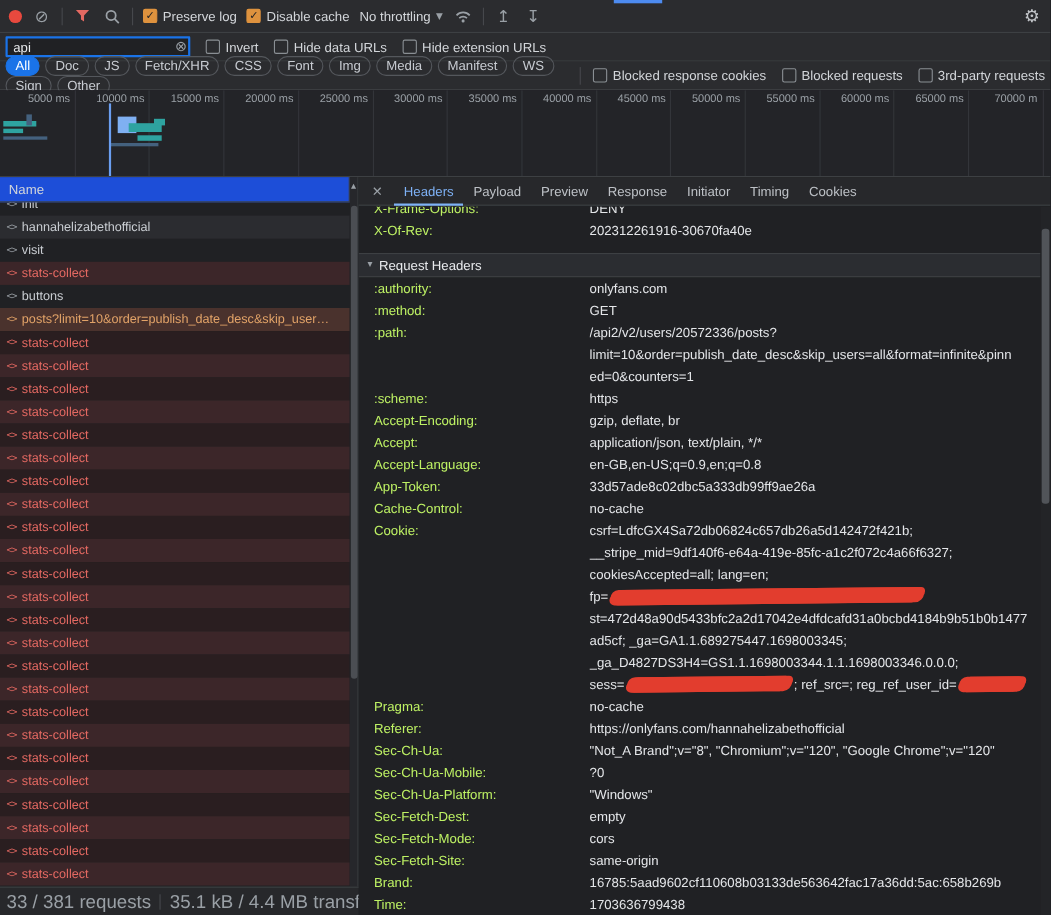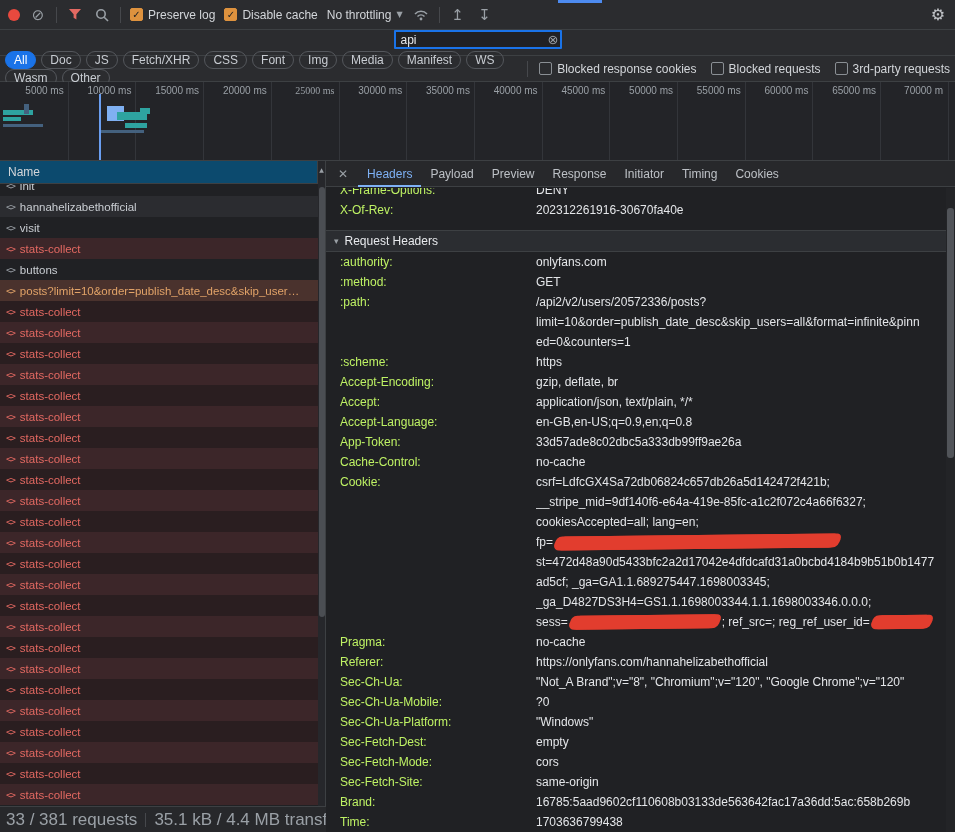--- a/index.html
+++ b/index.html
@@ -1,21 +1,21 @@
 <!DOCTYPE html>
 <html><head>
 <meta charset="utf-8">
 <style>
   *{margin:0;padding:0;box-sizing:border-box;}
   html,body{width:955px;height:832px;}
   body{position:relative;background:#202124;color:#e8eaed;font:12px "Liberation Sans","DejaVu Sans",sans-serif;overflow:hidden;}
   .glyph{font-family:"DejaVu Sans",sans-serif;color:#9aa0a6;}
   .bar{display:flex;align-items:center;background:#2b2c2f;border-bottom:1px solid #3d4043;position:absolute;left:0;right:0;}
   .toolbar{top:0;height:30px;padding:0 8px;gap:9px;}
-  .filter-row{top:30px;height:26px;padding:0 5px;gap:14px;flex-direction:column;}
+  .filter-row{top:30px;height:26px;padding:0 5px;gap:14px;}
   .chips-row{top:56px;height:26px;padding:0 5px;}
   .tab-remnant{position:absolute;left:558px;top:0;width:44px;height:3px;background:#4d8bf0;z-index:5;}
   .tb-btn{display:inline-flex;align-items:center;justify-content:center;width:18px;height:18px;font-size:15px;}
   .rec{width:12px;height:12px;border-radius:50%;background:#e8493e;flex:0 0 auto;}
   .sep-v{width:1px;height:16px;background:#46484c;flex:0 0 auto;}
   .cb-item{display:inline-flex;align-items:center;gap:5px;color:#d3d6da;white-space:nowrap;}
   .cb{width:13px;height:13px;border:1px solid #8a8f94;border-radius:2px;display:inline-flex;align-items:center;justify-content:center;font-size:10px;line-height:1;color:transparent;font-family:"DejaVu Sans",sans-serif;flex:0 0 auto;}
   .cb.checked{background:#de923e;border-color:#de923e;color:#202124;font-weight:bold;}
   .throttle{display:inline-flex;align-items:center;gap:5px;color:#d3d6da;}
   .caret-sm{font-size:8px;color:#9aa0a6;font-family:"DejaVu Sans",sans-serif;}
@@ -26,21 +26,21 @@
   .input-x{position:absolute;right:3px;top:2px;font-size:13px;color:#9aa0a6;font-family:"DejaVu Sans",sans-serif;}
   .chip{display:inline-block;border:1px solid #54575c;border-radius:10px;padding:1px 8px;margin-right:5px;color:#c8ccd2;font-size:12px;line-height:14px;white-space:nowrap;}
   .chip.active{background:#1a73e8;border-color:#1a73e8;color:#fff;}
   .chips-row .sep-v{margin:0 11px 0 5px;}
   .checks{display:inline-flex;align-items:flex-end;gap:14px;}
   .timeline{position:absolute;top:82px;height:79px;left:0;right:0;background:#232428;border-bottom:1px solid #3d4043;overflow:hidden;}
   .tick{position:absolute;top:3px;width:66px;text-align:right;font-size:10px;color:#9aa0a6;}
   .gridline{position:absolute;top:0;bottom:0;width:1px;background:#33353a;}
   .tl-bar{position:absolute;}
   .tl-cursor{position:absolute;top:12px;bottom:0;width:2px;background:#6a9ef0;}
-  .name-header{position:absolute;top:161px;left:0;width:318px;height:23px;line-height:22px;padding-left:8px;background:#0c4a6e;border-bottom:1px solid #3d4043;border-right:1px solid #3d4043;color:#d3d6da;}
+  .name-header{position:absolute;top:161px;left:0;width:318px;height:23px;line-height:22px;padding-left:8px;background:#1d4ed8;border-bottom:1px solid #3d4043;border-right:1px solid #3d4043;color:#d3d6da;}
   .req-list{position:absolute;top:184px;left:0;width:318px;height:622px;overflow:hidden;}
   .req-list .req-row:first-child{margin-top:-9px;}
   .req-row{height:21px;display:flex;align-items:center;gap:5px;padding:0 4px 0 6px;font-size:11.5px;color:#c9cdd2;white-space:nowrap;}
   .req-row.alt{background:#2b2c30;}
   .req-row .ficon{font-family:"DejaVu Sans Mono",monospace;font-size:9px;color:#9aa0a6;flex:0 0 auto;letter-spacing:-1px;}
   .req-name{overflow:hidden;text-overflow:ellipsis;}
   .req-row.st-error{color:#e46962;background:#2a1e20;}
   .req-row.st-error .ficon{color:#e46962;}
   .req-row.st-error.alt{background:#3c2629;}
   .req-row.st-selected{background:#4a322d;color:#e2a368;}
@@ -127,21 +127,21 @@
     <span class="cb"></span>
     <span>Hide data URLs</span>
   </label>
   <label class="cb-item">
     <span class="cb"></span>
     <span>Hide extension URLs</span>
   </label>
 </div>
 
 <div class="bar chips-row">
-  <span><span class="chip active">All</span><span class="chip">Doc</span><span class="chip">JS</span><span class="chip">Fetch/XHR</span><span class="chip">CSS</span><span class="chip">Font</span><span class="chip">Img</span><span class="chip">Media</span><span class="chip">Manifest</span><span class="chip">WS</span><span class="chip">Wasm</span><span class="chip">Other</span></span>
+  <span><span class="chip active">All</span><span class="chip">Doc</span><span class="chip">JS</span><span class="chip">Fetch/XHR</span><span class="chip">CSS</span><span class="chip">Font</span><span class="chip">Img</span><span class="chip">Media</span><span class="chip">Manifest</span><span class="chip">WS</span><span class="chip">Sign</span><span class="chip">Other</span></span>
   <span class="sep-v"></span>
   <span class="checks">
       <label class="cb-item">
         <span class="cb"></span>
         <span>Blocked response cookies</span>
       </label>
       <label class="cb-item">
         <span class="cb"></span>
         <span>Blocked requests</span>
       </label>
@@ -155,21 +155,21 @@
 <div class="timeline">
     <div class="gridline" style="left: 67.7px;"></div>
     <span class="tick" style="left: -2.3px;">5000 ms</span>
     <div class="gridline" style="left: 135.4px;"></div>
     <span class="tick" style="left: 65.4px;">10000 ms</span>
     <div class="gridline" style="left: 203.1px;"></div>
     <span class="tick" style="left: 133.1px;">15000 ms</span>
     <div class="gridline" style="left: 270.8px;"></div>
     <span class="tick" style="left: 200.8px;">20000 ms</span>
     <div class="gridline" style="left: 338.5px;"></div>
-    <span class="tick" style="left: 268.5px; font-family: Liberation Serif, serif;">25000 ms</span>
+    <span class="tick" style="left: 268.5px;">25000 ms</span>
     <div class="gridline" style="left: 406.2px;"></div>
     <span class="tick" style="left: 336.2px;">30000 ms</span>
     <div class="gridline" style="left: 473.9px;"></div>
     <span class="tick" style="left: 403.9px;">35000 ms</span>
     <div class="gridline" style="left: 541.6px;"></div>
     <span class="tick" style="left: 471.6px;">40000 ms</span>
     <div class="gridline" style="left: 609.3px;"></div>
     <span class="tick" style="left: 539.3px;">45000 ms</span>
     <div class="gridline" style="left: 677px;"></div>
     <span class="tick" style="left: 607px;">50000 ms</span>

